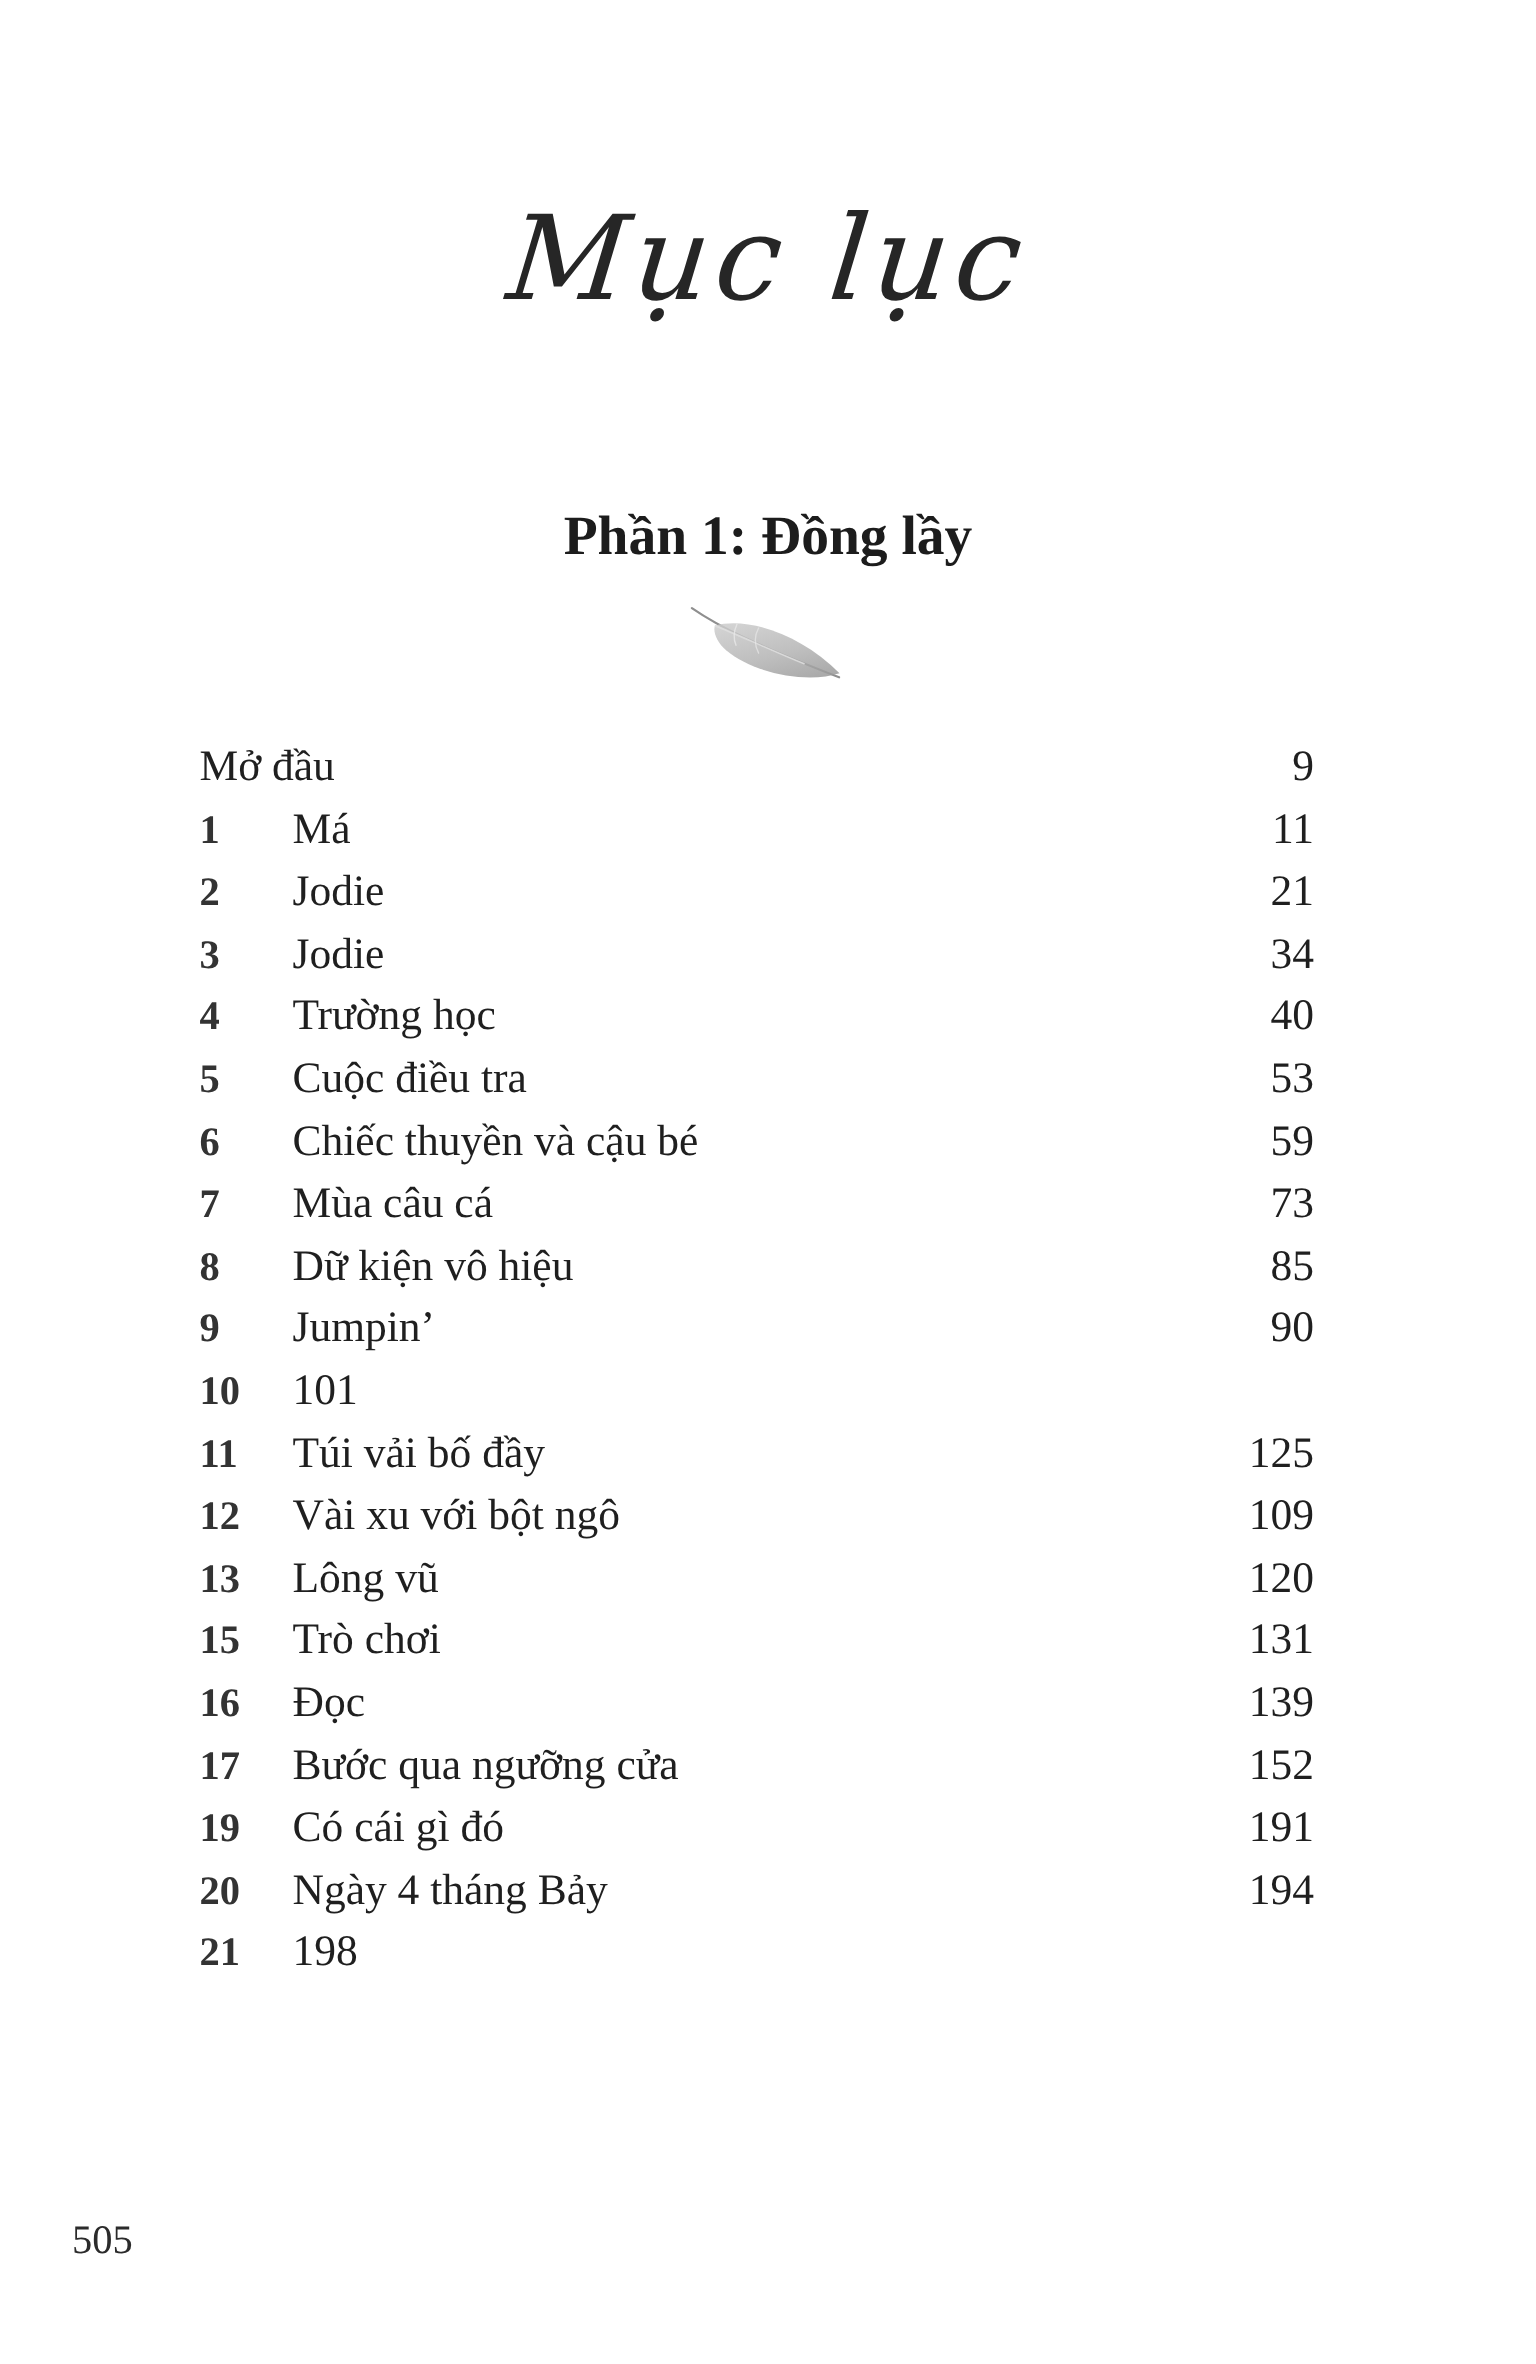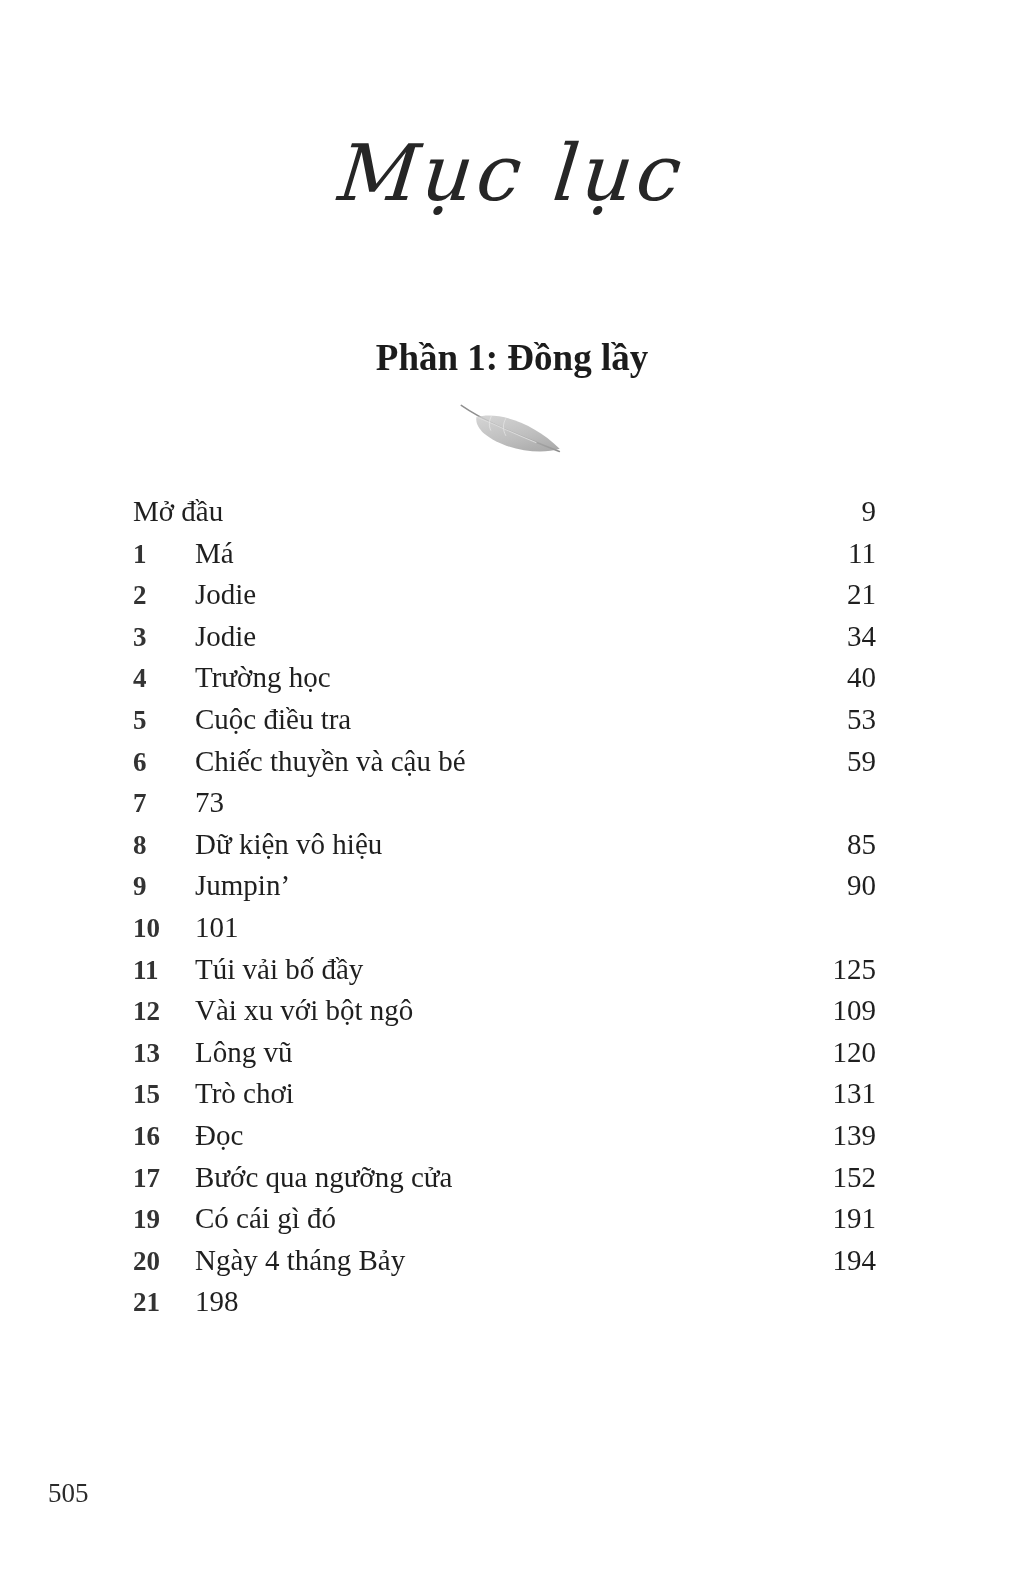--- a/index.html
+++ b/index.html
@@ -160,20 +160,21 @@
     </div>
 
     <div class="toc-row">
       <span class="toc-num">6</span>
       <span class="toc-title">Chiếc thuyền và cậu bé</span>
       <span class="toc-page">59</span>
     </div>
 
     <div class="toc-row">
       <span class="toc-num">7</span>
+      <span class="toc-title">Mùa câu cá</span>
       <span class="toc-page">73</span>
     </div>
 
     <div class="toc-row">
       <span class="toc-num">8</span>
       <span class="toc-title">Dữ kiện vô hiệu</span>
       <span class="toc-page">85</span>
     </div>
 
     <div class="toc-row">

